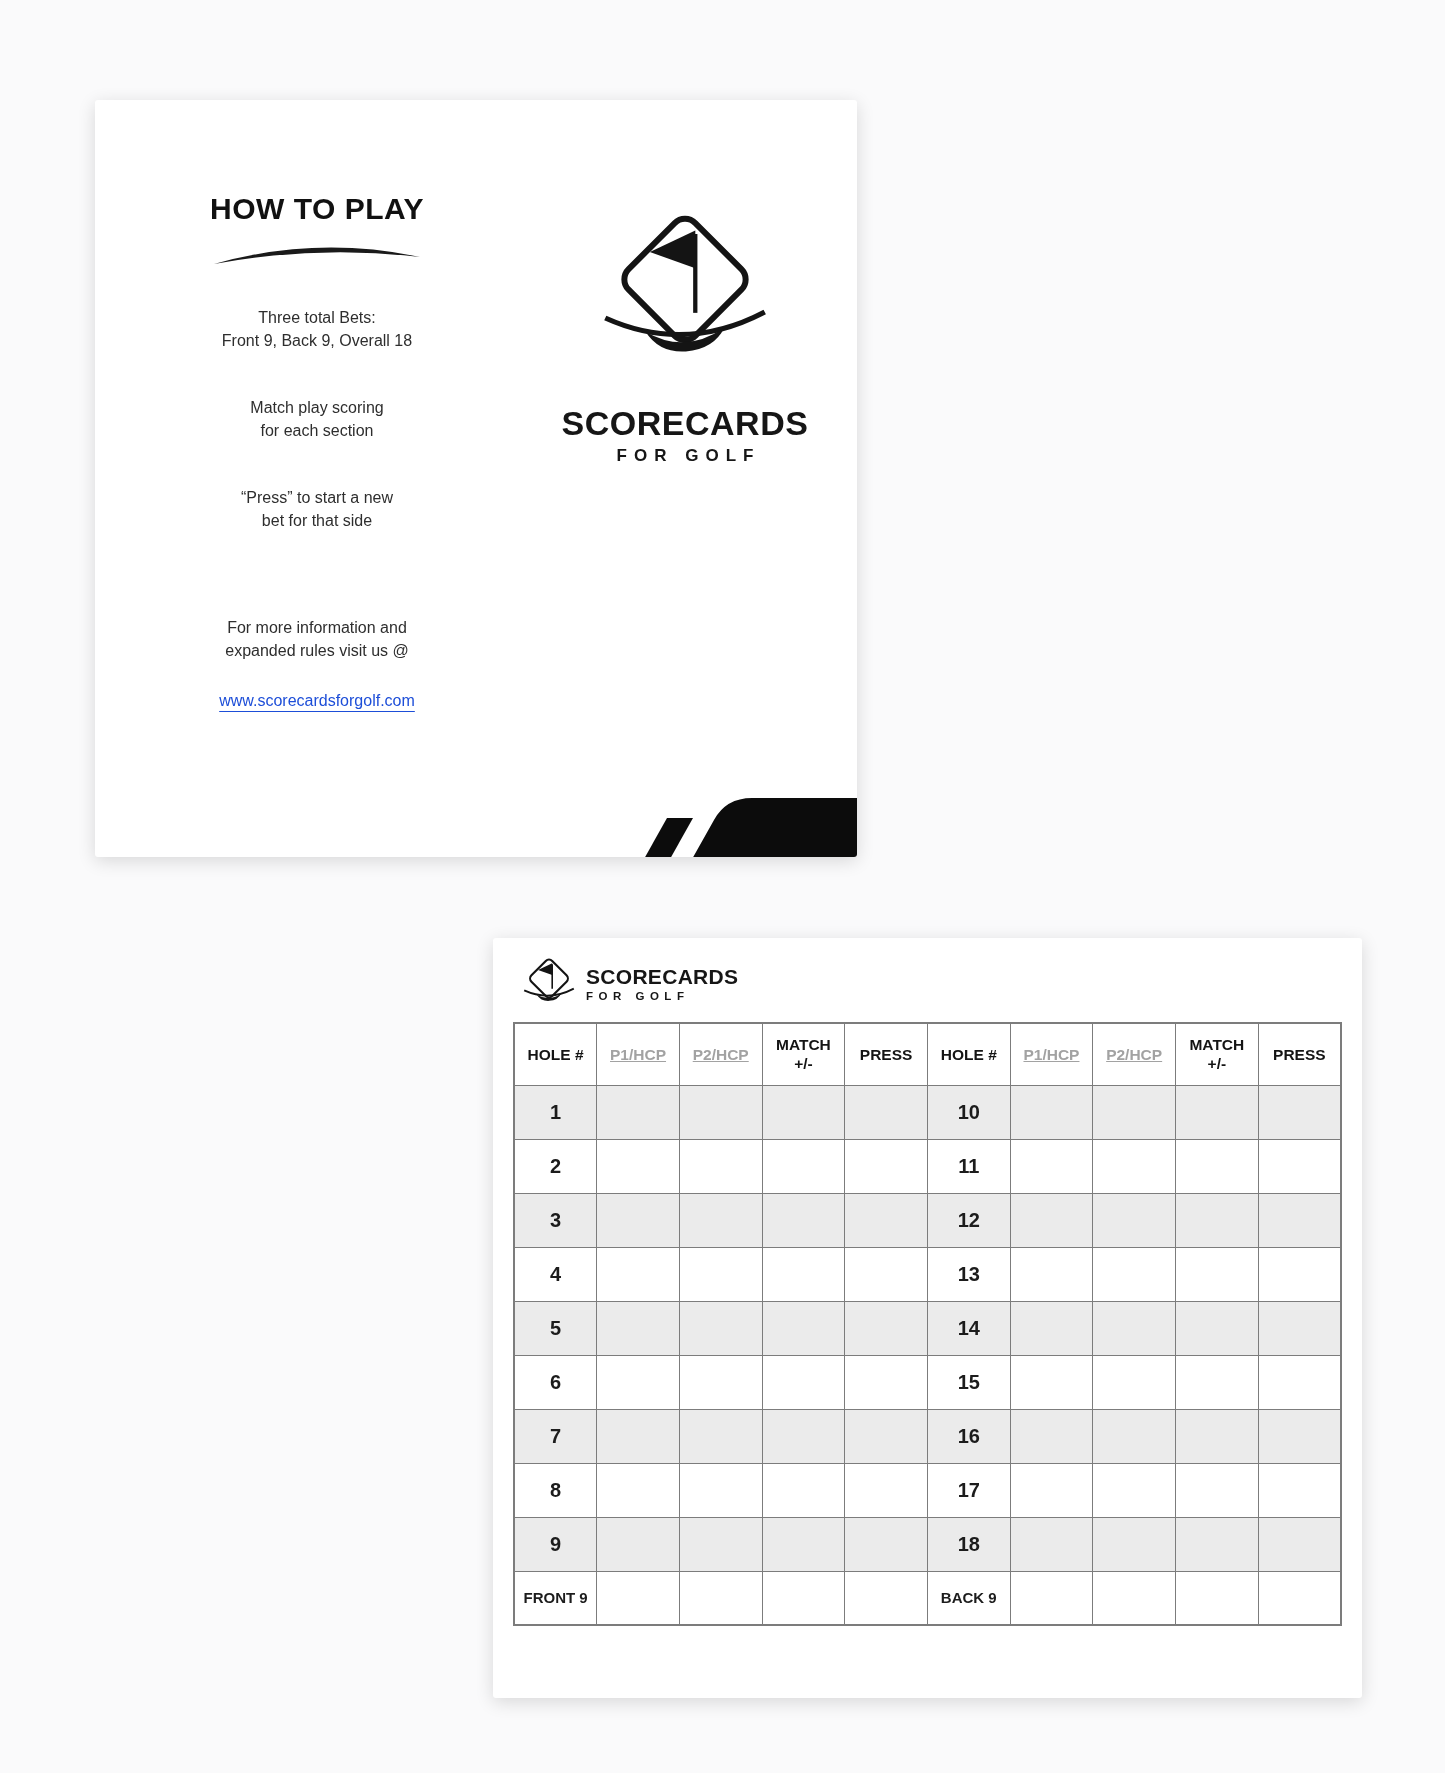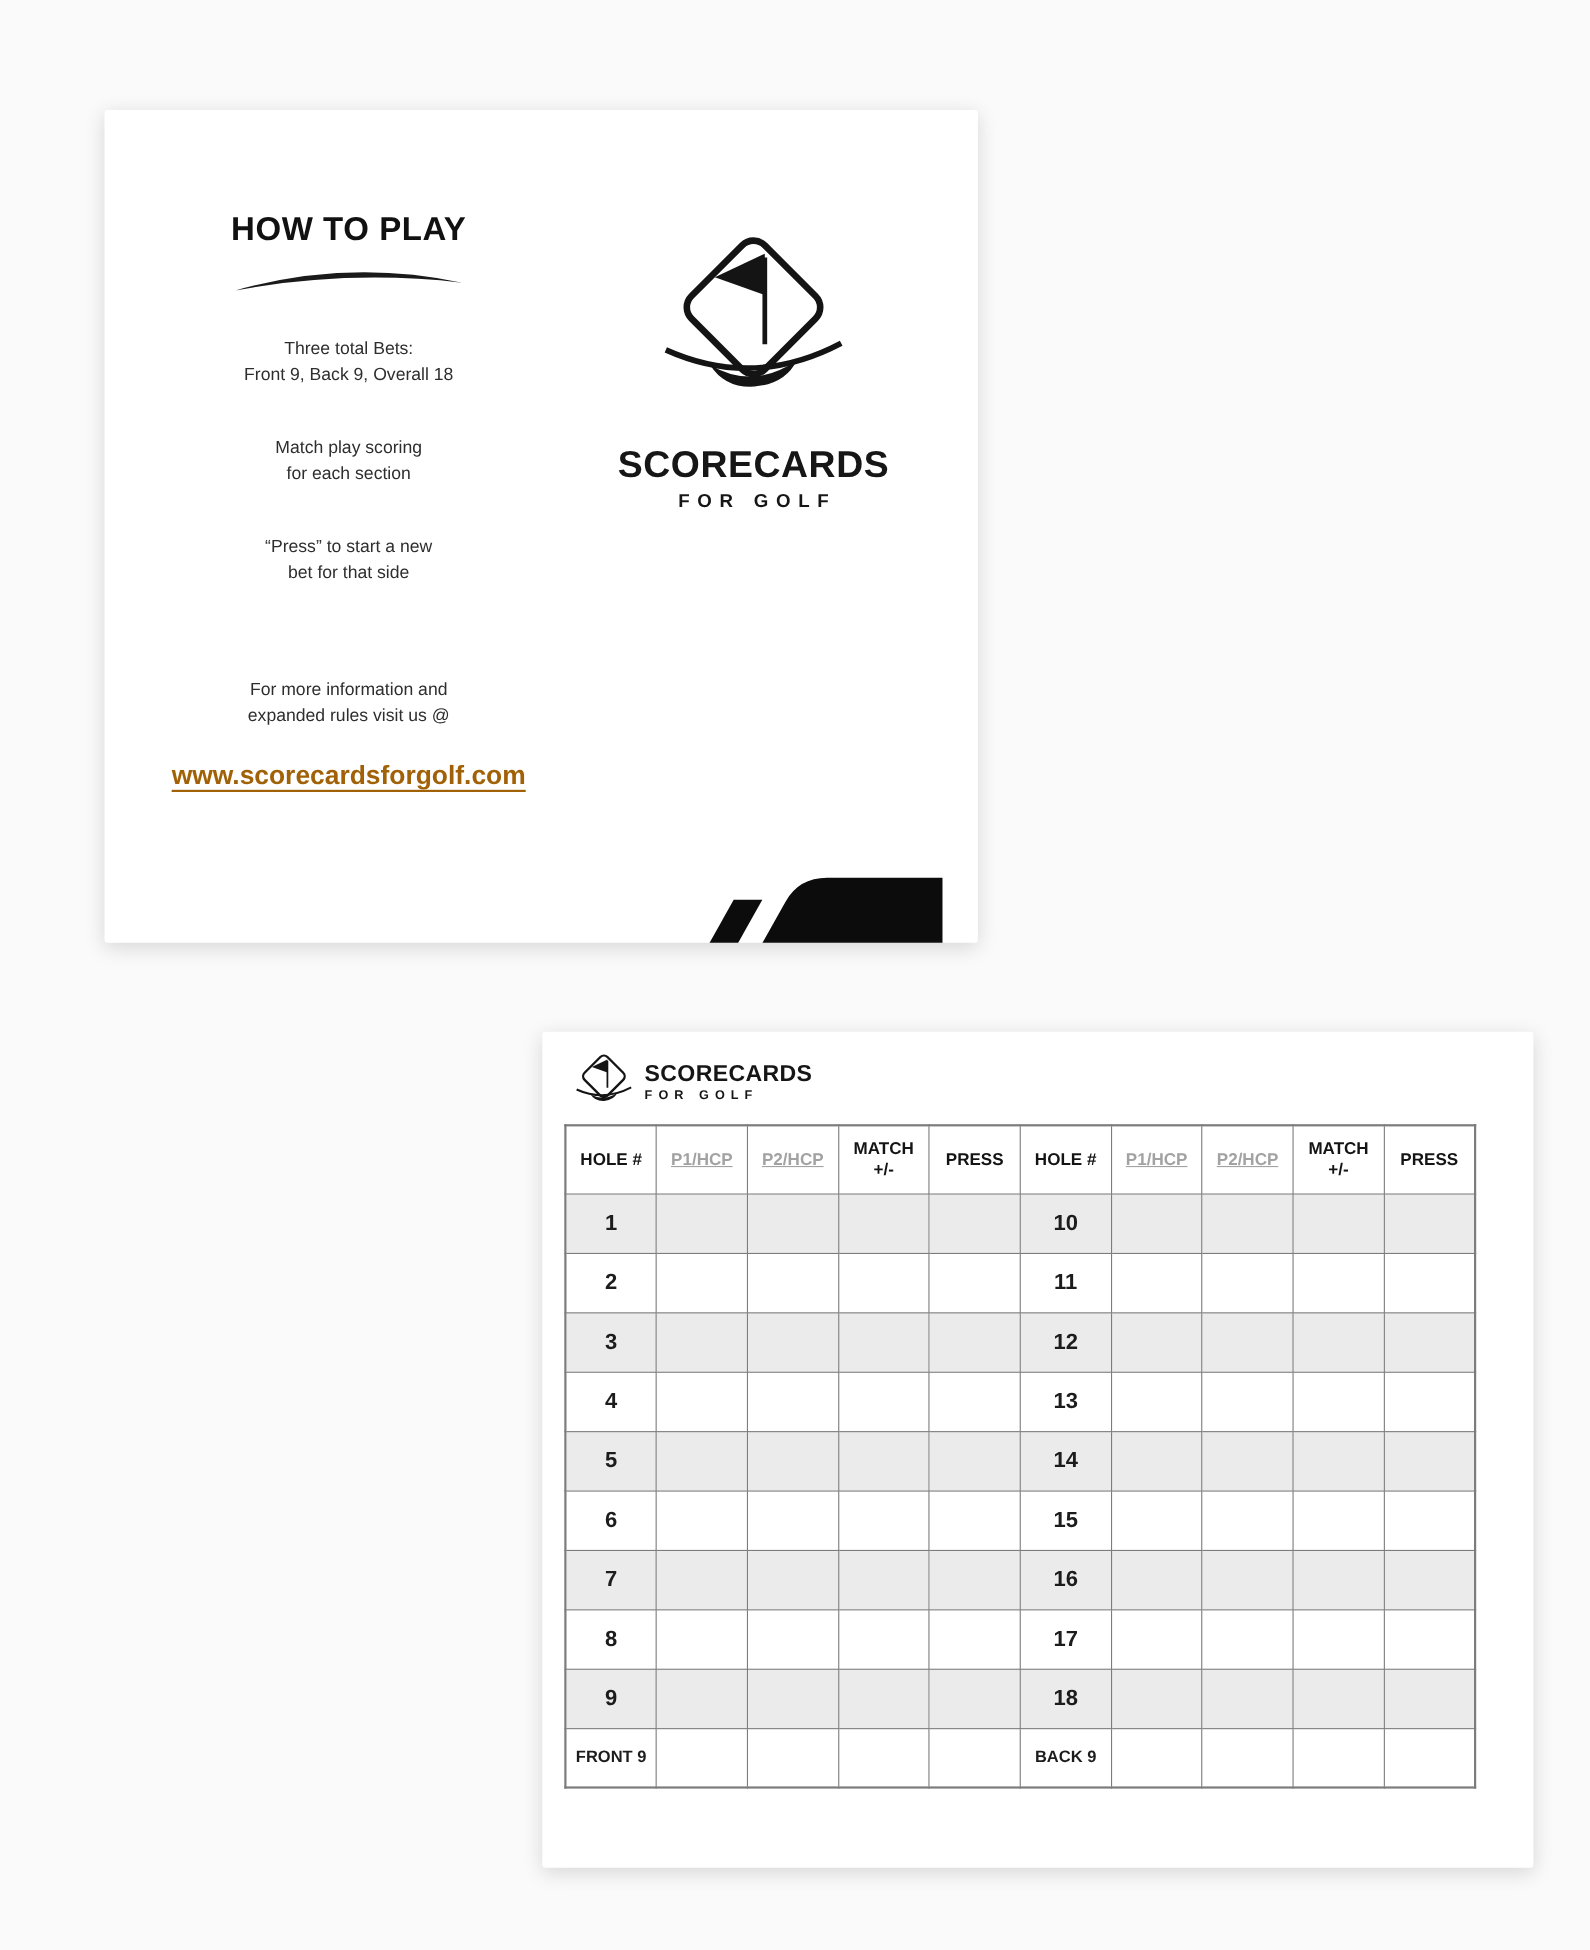--- a/index.html
+++ b/index.html
@@ -5,35 +5,34 @@
   html,body { margin:0; padding:0; }
   body {
     width:1445px; height:1773px; position:relative;
     background:#fafafb;
     font-family:"Liberation Sans", sans-serif;
     color:#222;
   }
   .card {
     position:absolute; background:#ffffff; border-radius:3px;
     box-shadow:0 4px 18px rgba(0,0,0,0.14);
-    padding-left:32px;
   }
   
   .card-htp { left:95px; top:100px; width:762px; height:757px; overflow:hidden; }
   .htp-left {
     position:absolute; left:52px; top:92px; width:340px;
     display:flex; flex-direction:column; align-items:center; text-align:center;
   }
   .htp-title { font-size:30px; font-weight:bold; color:#111; letter-spacing:0.5px; }
   .swoosh { margin-top:10px; }
   .rule { margin:0; margin-top:44px; font-size:16px; line-height:1.44; color:#2e2e2e; }
   .rule.first { margin-top:34px; }
   .rule.info { margin-top:84px; }
   .website {
-    margin-top:30px; font-size:24px; font-weight:bold; color:#a16207;
+    margin-top:30px; font-size:16px; font-weight:normal; color:#1d4ed8;
     text-decoration:underline; text-underline-offset:5px;
   }
   .htp-right {
     position:absolute; left:455px; top:108px; width:270px;
     display:flex; flex-direction:column; align-items:center; text-align:center;
   }
   .brand { margin-top:24px; font-size:34px; font-weight:bold; letter-spacing:0.5px; color:#161616; }
   .brand-sub { margin-top:3px; font-size:17px; font-weight:bold; letter-spacing:7px; padding-left:7px; color:#161616; }
   .logo-ink { stroke:#141414; }
   .logo-fill { fill:#141414; }

